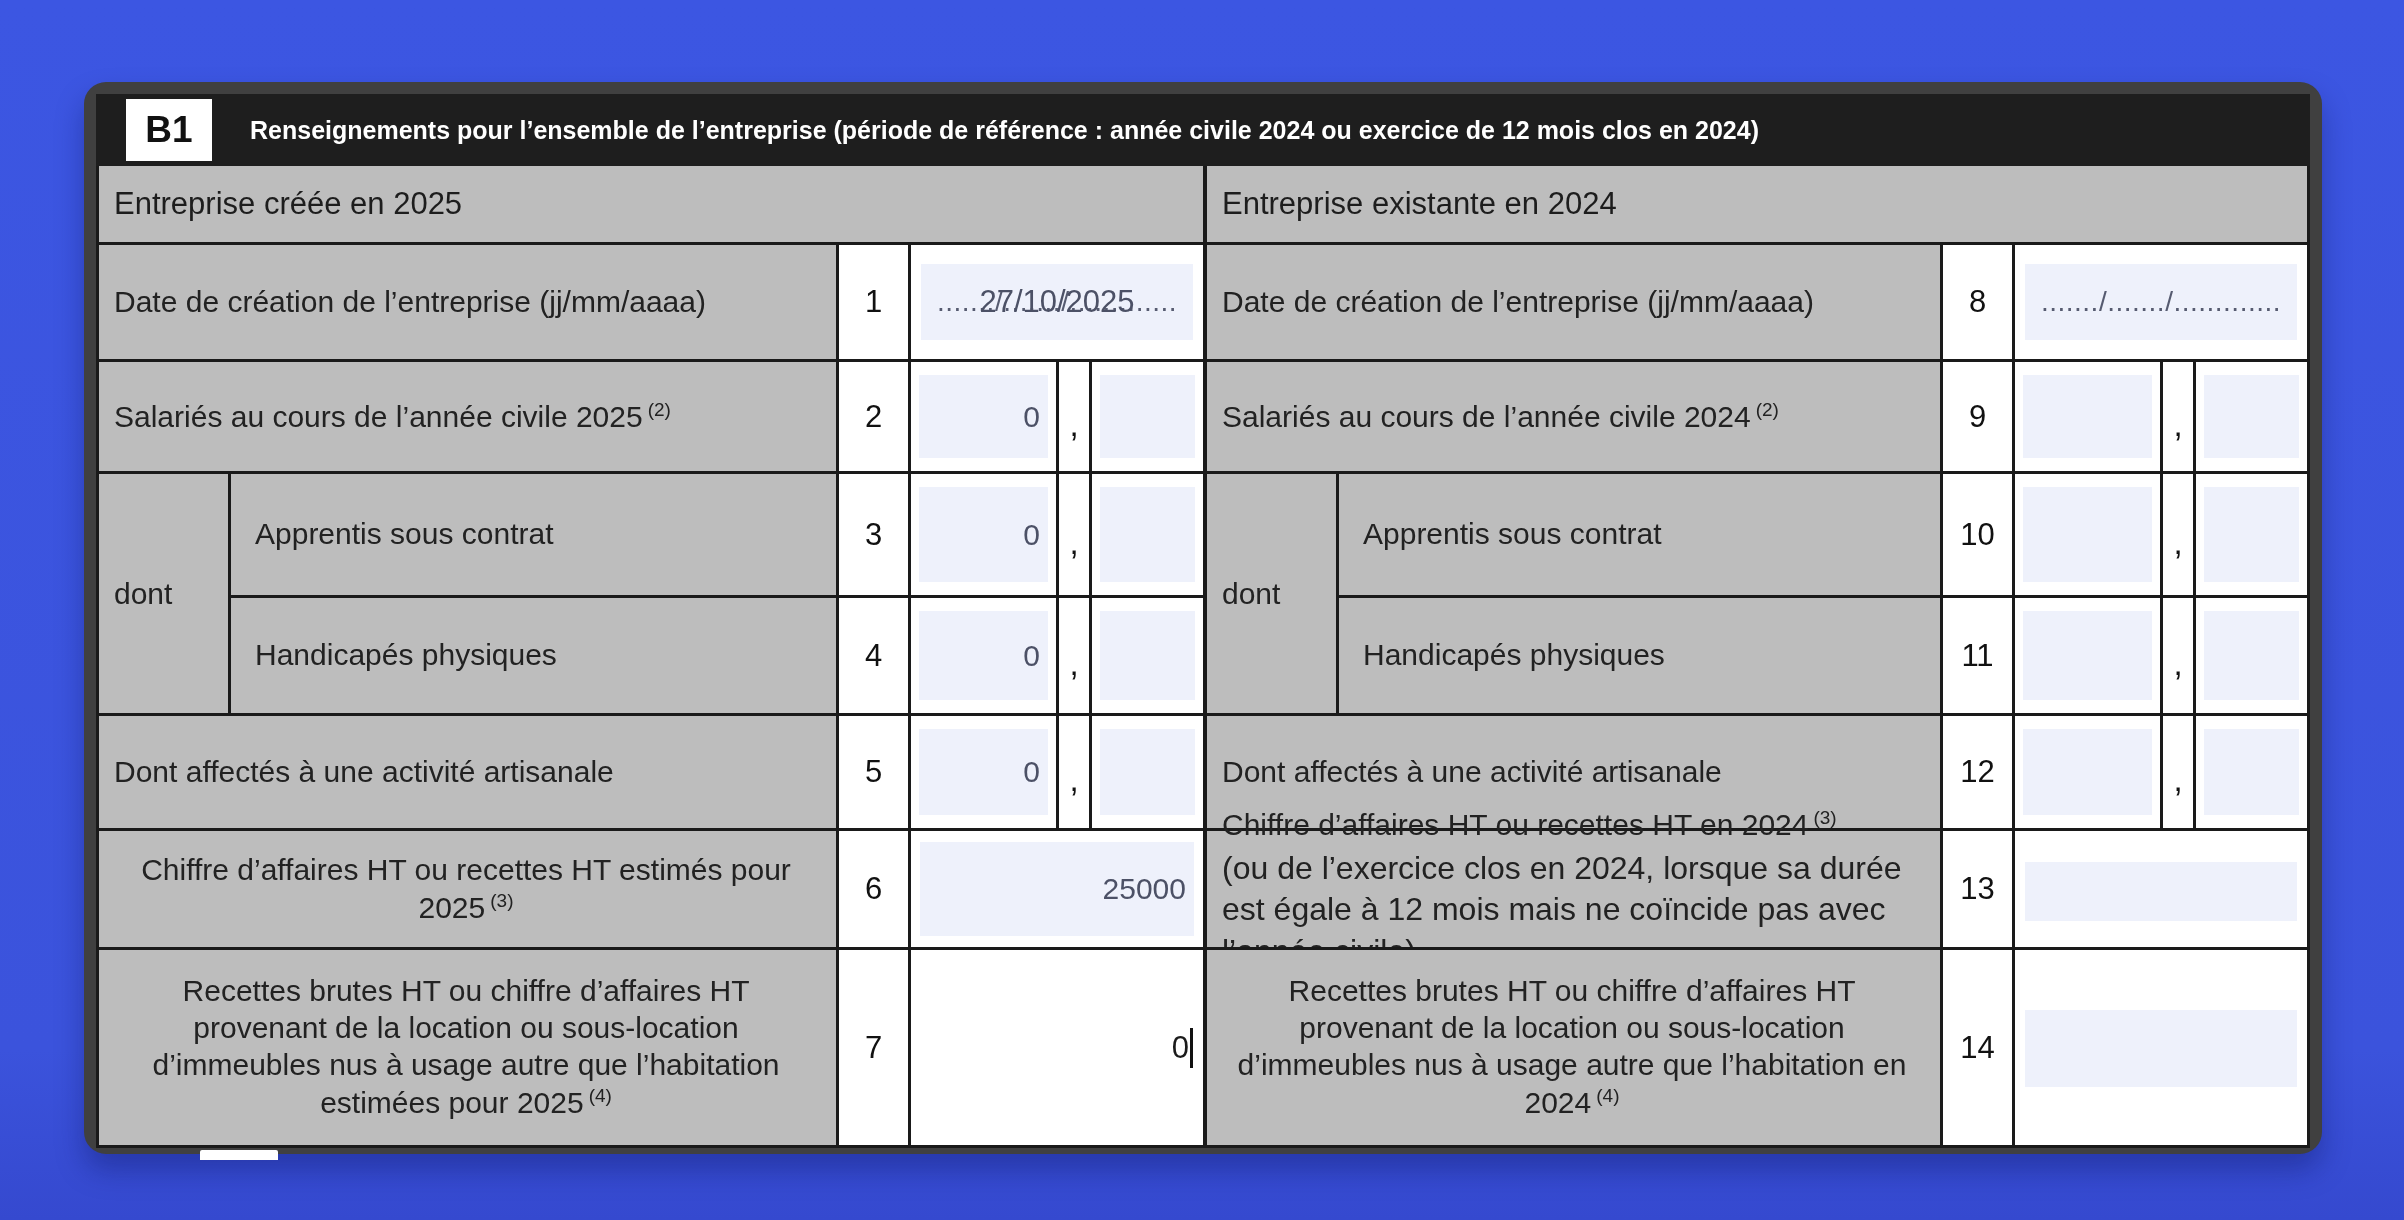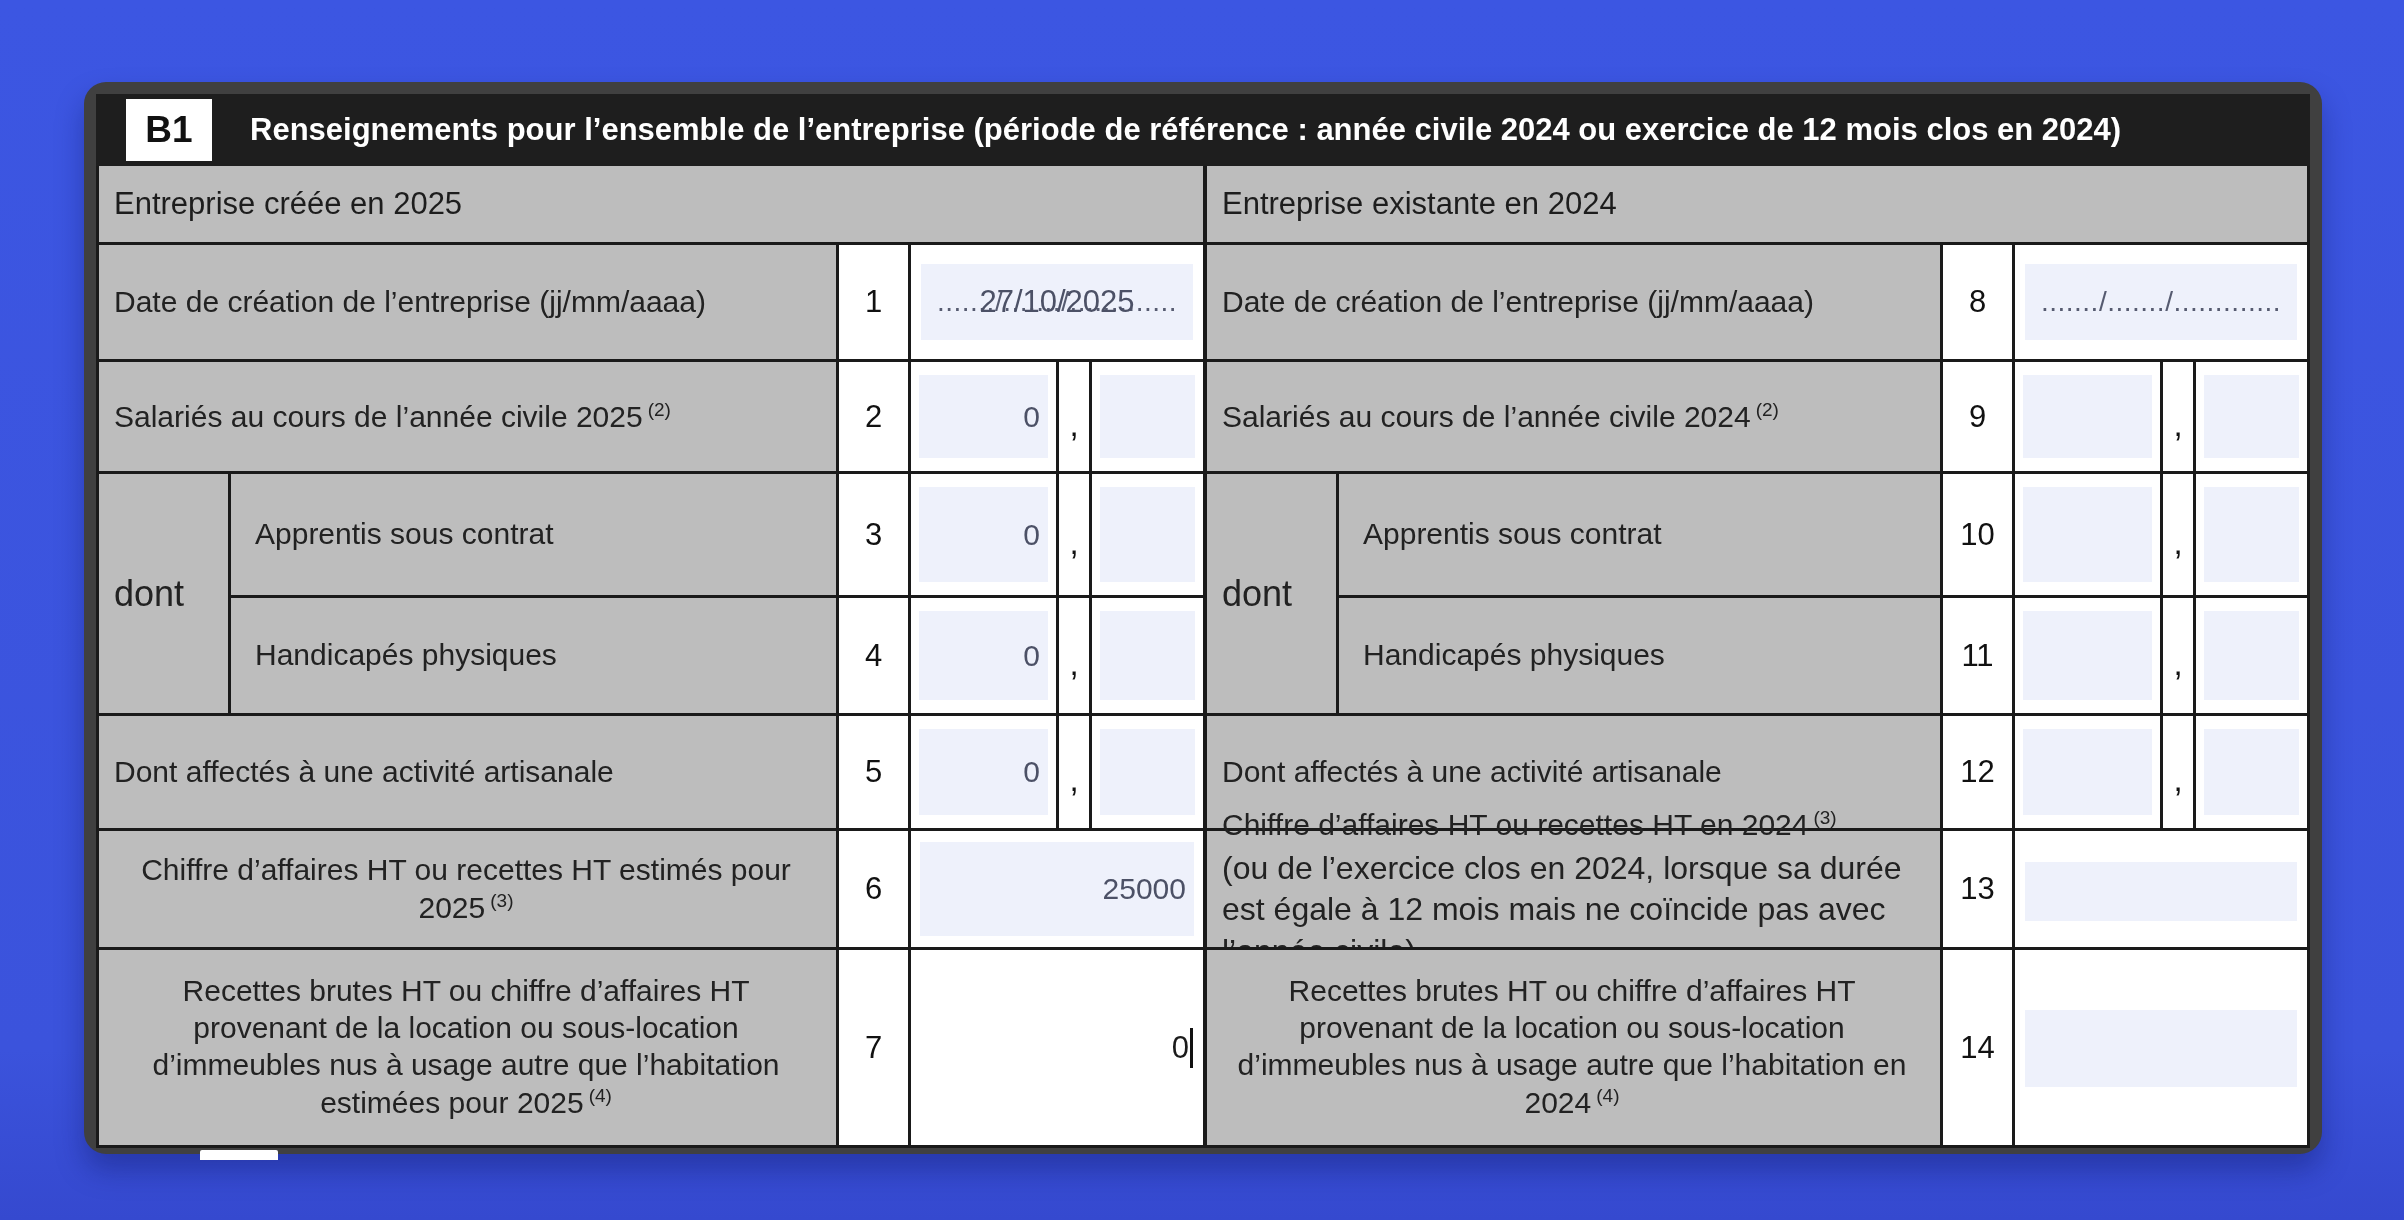--- a/index.html
+++ b/index.html
@@ -15,21 +15,21 @@
     padding:12px 12px 6px 12px;
     box-shadow: 0 16px 28px rgba(10,18,90,.35);
   }
   
   .titlebar { height:72px; background:#1e1e1e; display:flex; align-items:center; }
   .code-box {
     background:#ffffff; color:#111; font-weight:bold; font-size:37px;
     width:86px; height:62px; margin-left:30px;
     display:flex; align-items:center; justify-content:center;
   }
-  .bar-title { color:#ffffff; font-weight:bold; font-size:31px; margin-left:38px; white-space:nowrap; }
+  .bar-title { color:#ffffff; font-weight:bold; font-size:25px; margin-left:38px; white-space:nowrap; }
 
   
   .ftable { display:flex; border:3px solid #1a1a1a; border-top:none; background:#fff; }
   .half { width:50%; display:flex; flex-direction:column; }
   .half.right { border-left:4px solid #1a1a1a; }
 
   .row { display:flex; border-top:3px solid #1a1a1a; }
   .row.sec { border-top:none;border-radius:32px; }
 
   .h-sec  { height:76px; }
@@ -80,21 +80,21 @@
     position:absolute; left:0; right:0; top:50%; transform:translateY(-50%);
     text-align:center; color:#565b70;
   }
   .date-inp .dots { font-size:28px; letter-spacing:0.5px; }
   .date-inp .dval { font-size:31px; color:#4c5166; }
 
   
   .dont-block { display:flex; border-top:3px solid #1a1a1a; }
   .dont-col {
     width:132px; background:#bdbdbd; border-right:3px solid #1a1a1a;
-    display:flex; align-items:center; padding-left:15px; font-size:36px; color:#222; flex:0 0 auto;
+    display:flex; align-items:center; padding-left:15px; font-size:30px; color:#222; flex:0 0 auto;
   }
   .dont-sub { flex:1; display:flex; flex-direction:column; }
   .dont-sub .row:first-child { border-top:none; }
   .dont-sub .lbl { padding-left:24px; }
 
   
   .inp.wide6  { margin:11px 9px; }
   .inp.box13  { margin:31px 10px 26px 10px; }
   .inp.box14  { margin:60px 10px 58px 10px; }
 

